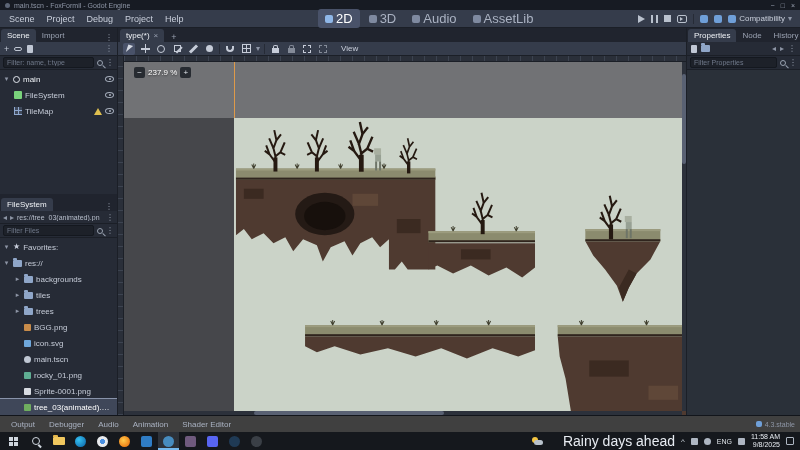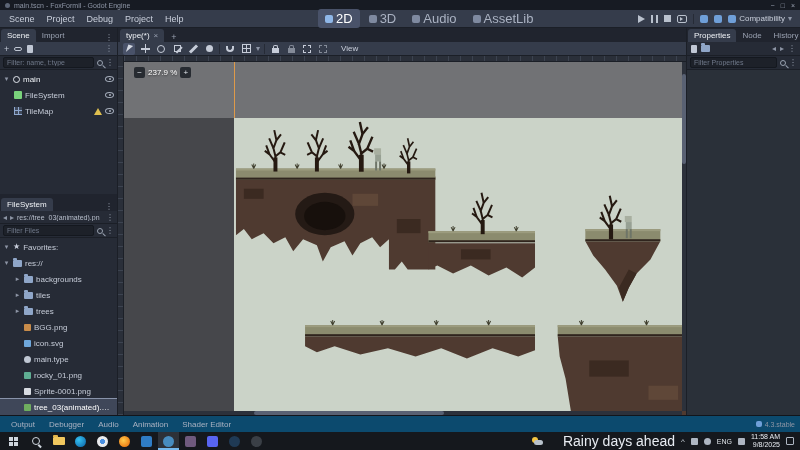--- a/index.html
+++ b/index.html
@@ -121,21 +121,21 @@
   .sb-v{position:absolute;right:0;top:0;bottom:4px;width:4px;background:#2c313b}
   .sb-v .thumb{position:absolute;top:12px;left:0;width:4px;height:90px;background:#596173;border-radius:2px}
   .sb-h{position:absolute;left:0;right:4px;bottom:0;height:4px;background:#2c313b}
   .sb-h .thumb{position:absolute;left:130px;top:0;height:4px;width:190px;background:#596173;border-radius:2px}
 
   
   .insp-toolbar{height:14px;display:flex;align-items:center;gap:4px;padding:0 4px;border-bottom:1px solid #1b1f27;background:#262b36}
   .insp-empty{flex:1;background:#2a3039}
 
   
-  .bottombar{position:absolute;left:0;right:0;top:415px;height:17px;background:#0c4a6e;border-top:1px solid #12151b;display:flex;align-items:center;gap:2px;padding:0 5px;font-size:8px;color:#aab2c2}
+  .bottombar{position:absolute;left:0;right:0;top:415px;height:17px;background:#404040;border-top:1px solid #12151b;display:flex;align-items:center;gap:2px;padding:0 5px;font-size:8px;color:#aab2c2}
   .bp-tab{padding:1px 6px;border-radius:2px}
   .bp-version{margin-left:auto;display:flex;align-items:center;gap:3px;font-size:7px;color:#8d95a5}
 
   
   .taskbar{position:absolute;left:0;right:0;top:432px;height:18px;background:#15181d;display:flex;align-items:center;padding:0 2px;gap:1px}
   .tkbtn{width:22px;height:18px;display:flex;align-items:center;justify-content:center;flex:none}
   .win-logo{display:grid;grid-template-columns:4px 4px;grid-template-rows:4px 4px;gap:1px}
   .win-logo span{background:#cfd6de}
   .tk-search{width:8px;height:8px;border:1.5px solid #cfd6de;border-radius:50%;position:relative}
   .tk-search::after{content:'';position:absolute;left:6px;top:6px;width:4px;height:1.5px;background:#cfd6de;transform:rotate(45deg);transform-origin:0 0}
@@ -324,21 +324,21 @@
           <div class="trow">
             <span class="ind"></span>
               <span class="expander"></span>
             <span class="fico fc2"></span>
             <span class="lbl">icon.svg</span>
           </div>
           <div class="trow">
             <span class="ind"></span>
               <span class="expander"></span>
             <span class="fico fc3"></span>
-            <span class="lbl">main.type</span>
+            <span class="lbl">main.tscn</span>
           </div>
           <div class="trow">
             <span class="ind"></span>
               <span class="expander"></span>
             <span class="fico fc4"></span>
             <span class="lbl">rocky_01.png</span>
           </div>
           <div class="trow">
             <span class="ind"></span>
               <span class="expander"></span>

